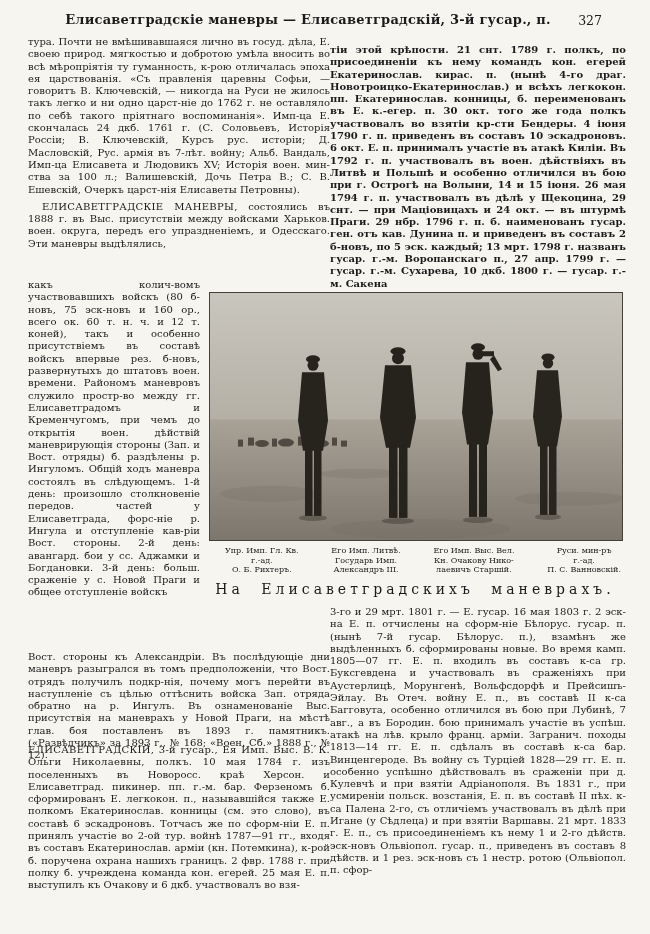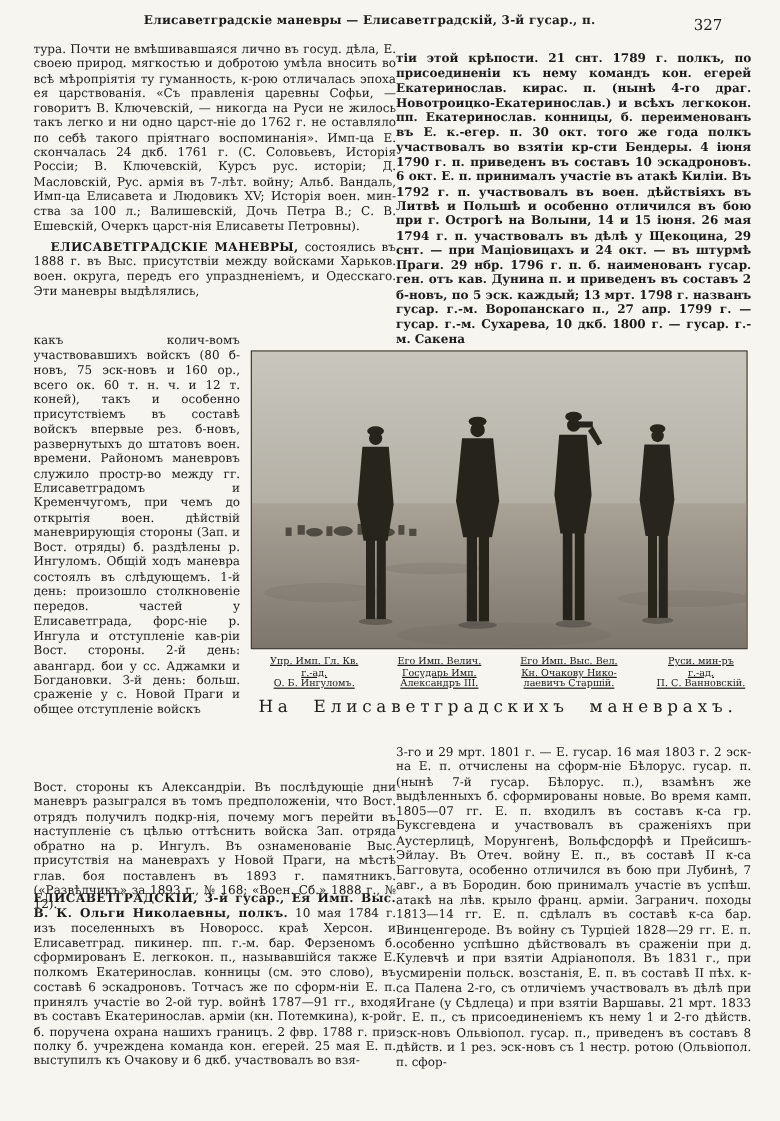--- a/index.html
+++ b/index.html
@@ -4,53 +4,53 @@
 <style>
   html,body{margin:0;padding:0;}
   body{
     width:650px;height:934px;position:relative;overflow:hidden;
     background:#f6f5f0;
     font-family:"DejaVu Serif", serif;
     color:#1b1b1b;
   }
   .running-head{
     position:absolute;top:12px;left:28px;width:560px;
-    text-align:center;font-weight:bold;font-size:10px;letter-spacing:.2px;
+    text-align:center;font-weight:bold;font-size:13px;letter-spacing:.2px;
     white-space:nowrap;
   }
   .page-number{
     position:absolute;top:13px;right:48px;font-size:12.5px;font-weight:normal;
   }
   .tblock{
     position:absolute;
     font-size:10px;line-height:12.3px;
     text-align:justify;overflow:hidden;
     hyphens:manual;
   }
   .tblock p{margin:0;padding:0;}
   .para-head{text-indent:14px;margin-top:5px !important;}
-  .shead{font-weight:bold;letter-spacing:.3px;}
+  .shead{font-weight:normal;letter-spacing:.3px;}
   .block-a{left:28px;top:36px;width:302px;height:243px;}
   .block-b{left:28px;top:279px;width:172px;height:330px;}
   .block-c{left:28px;top:651px;width:302px;height:126px;}
   .block-d{left:28px;top:744px;width:302px;height:180px;}
   .r1{left:330px;top:44px;width:296px;height:252px;font-weight:bold;}
-  .r2{left:330px;top:622px;width:296px;height:292px;}
+  .r2{left:330px;top:606px;width:296px;height:292px;}
   figure.photo{
     position:absolute;left:209px;top:292px;width:412px;height:247px;
     margin:0;padding:0;border:1.5px solid #45413a;
     background:#b5b1a8;box-shadow:0 0 0 1px #e8e6df inset;
   }
   figure.photo svg{display:block;width:100%;height:100%;}
   .cap-names{
     position:absolute;left:213px;top:546px;width:408px;
     display:flex;justify-content:space-between;
   }
   .cap-col{
-    font-size:8px;line-height:9.5px;text-align:center;white-space:nowrap;text-decoration:underline;
+    font-size:8px;line-height:9.5px;text-align:center;white-space:nowrap;
   }
   .cap-col.c1{padding-left:12px;}
   .cap-main{
     position:absolute;left:209px;top:581px;width:412px;
     text-align:center;font-size:14px;letter-spacing:4px;word-spacing:9px;
     white-space:nowrap;
   }
 </style>
 </head>
 <body>
@@ -151,24 +151,24 @@
       <rect x="339" y="151" width="7.5" height="70"></rect>
       <ellipse cx="338" cy="223" rx="13" ry="3" opacity="0.35"></ellipse>
     </g>
   </svg>
 </figure>
 
 <div class="cap-names">
   <div class="cap-col c1">
     <div>Упр. Имп. Гл. Кв.</div>
     <div>г.-ад.</div>
-    <div>О. Б. Ингуломъ.</div>
+    <div>О. Б. Рихтеръ.</div>
   </div>
   <div class="cap-col">
-    <div>Его Имп. Велич.</div>
+    <div>Его Имп. Литвѣ.</div>
     <div>Государь Имп.</div>
     <div>Александръ III.</div>
   </div>
   <div class="cap-col">
     <div>Его Имп. Выс. Вел.</div>
     <div>Кн. Очакову Нико-</div>
     <div>лаевичъ Старшій.</div>
   </div>
   <div class="cap-col">
     <div>Руси. мин-ръ</div>

